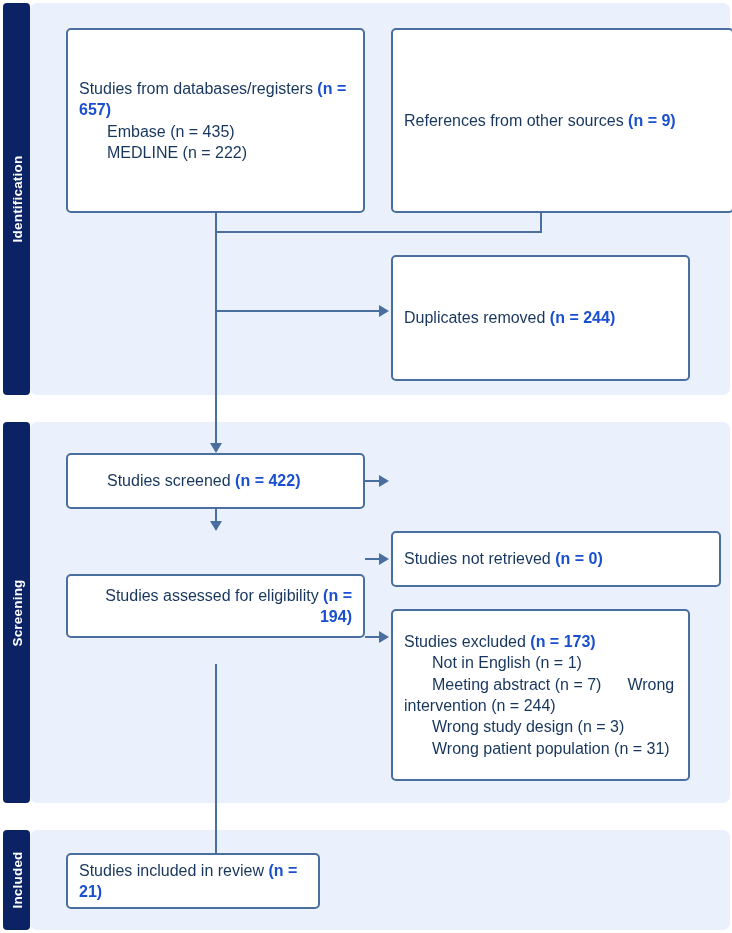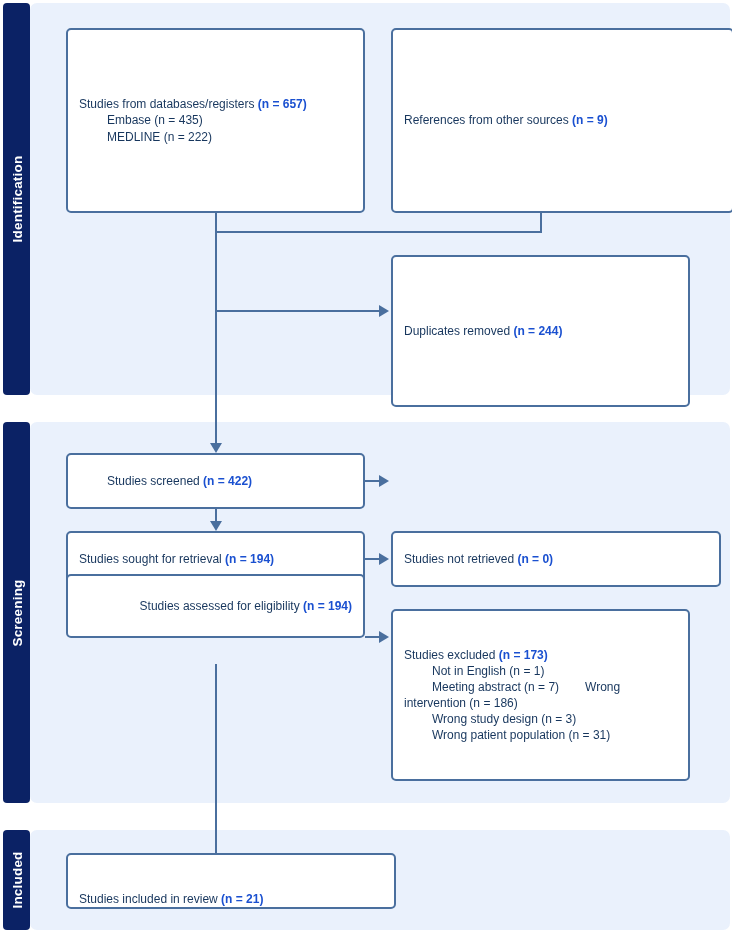--- a/index.html
+++ b/index.html
@@ -50,21 +50,21 @@
     background: #ffffff;
     border: 2px solid #4a6f9e;
     border-radius: 5px;
     box-sizing: border-box;
     display: flex;
     align-items: center;
   }
   .node-text {
     width: 100%;
     padding: 0 11px;
-    font-size: 12px;
+    font-size: 16px;
     line-height: 1.34;
     color: #17365d;
     box-sizing: border-box;
   }
   .node-text b {
     color: #1a50d0;
     font-weight: bold;
   }
   .sub {
     display: block;
@@ -159,41 +159,35 @@
     </div>
   </div>
 
   <div class="node" style="left:391px; top:28px; width:343px; height:185px;">
     <div class="node-text">
       <span>References from other sources</span>
       <b>(n = 9)</b>
     </div>
   </div>
 
-  <div class="node" style="left:391px; top:255px; width:299px; height:152px;">
+  <div class="node" style="left:391px; top:255px; width:299px; height:126px;">
     <div class="node-text">
       <span>Duplicates removed</span>
       <b>(n = 244)</b>
     </div>
   </div>
 
   <div class="node" style="left:66px; top:453px; width:299px; height:56px;padding-left:28px;">
     <div class="node-text">
       <span>Studies screened</span>
       <b>(n = 422)</b>
     </div>
   </div>
 
 
-  <div class="node" style="left:66px; top:531px; width:299px; height:56px;">
-    <div class="node-text">
-      <span>Studies sought for retrieval</span>
-      <b>(n = 194)</b>
-    </div>
-  </div>
 
   <div class="node" style="left:391px; top:531px; width:330px; height:56px;">
     <div class="node-text">
       <span>Studies not retrieved</span>
       <b>(n = 0)</b>
     </div>
   </div>
 
   <div class="node" style="left:66px; top:574px; width:299px; height:64px;text-align:right;">
     <div class="node-text">
@@ -201,26 +195,26 @@
       <b>(n = 194)</b>
     </div>
   </div>
 
   <div class="node" style="left:391px; top:609px; width:299px; height:172px;">
     <div class="node-text">
       <span>Studies excluded</span>
       <b>(n = 173)</b>
       <span class="sub">Not in English (n = 1)</span>
       <span class="sub"><span>Meeting abstract (n = 7)</span><span class="gap"></span><span>Wrong</span></span>
-      <span class="sub-noindent">intervention (n = 186)</span>
+      <span class="sub-noindent">intervention (n = 244)</span>
       <span class="sub">Wrong study design (n = 3)</span>
       <span class="sub">Wrong patient population (n = 31)</span>
     </div>
   </div>
 
-  <div class="node" style="left:66px; top:853px; width:330px; height:56px;align-items:flex-end;">
+  <div class="node" style="left:66px; top:853px; width:254px; height:56px;">
     <div class="node-text">
       <span>Studies included in review</span>
       <b>(n = 21)</b>
     </div>
   </div>
 
 </div>
 
 </body></html>

